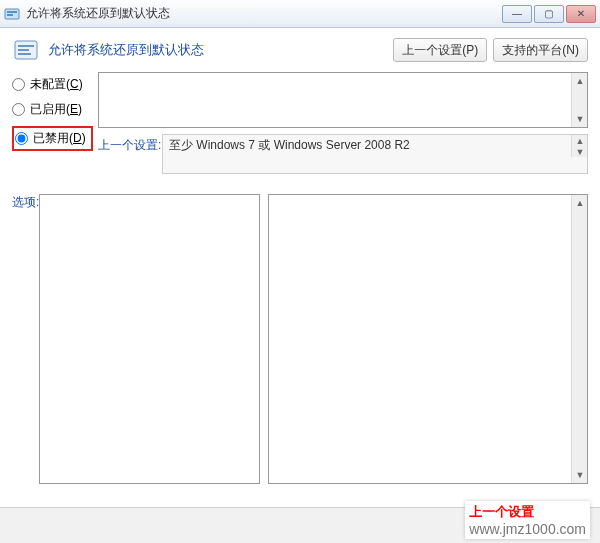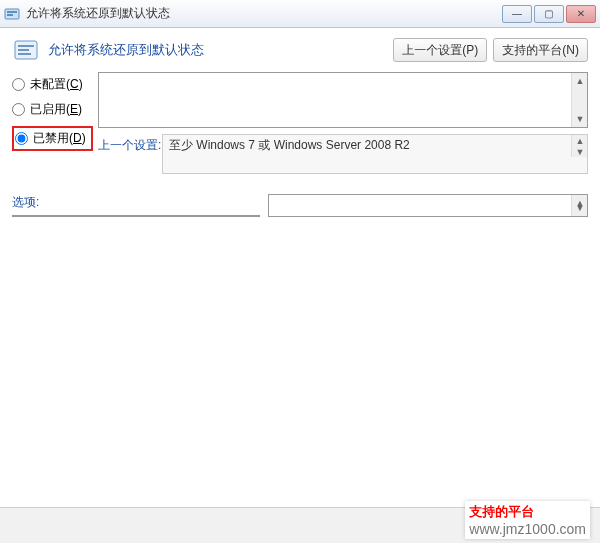--- a/index.html
+++ b/index.html
@@ -24,21 +24,21 @@
 .highlight-box { border: 2px solid #e62020; padding: 2px 5px 2px 1px; display:inline-block; }
 .right-col { flex: 1; }
 .field-row { display: flex; margin-bottom: 6px; }
 .field-label { width: 64px; padding-top: 3px; color: #1a4ea0; font-size: 12px; }
 .textarea-box { flex: 1; border: 1px solid #999; background: #fff; height: 56px; position: relative; }
 .scrollbar-v { position:absolute; right:0; top:0; bottom:0; width:16px; background:#efefef; border-left:1px solid #dcdcdc; }
 .scroll-arrow { width:16px; height:16px; display:flex; align-items:center; justify-content:center; color:#666; font-size:9px; }
 .platform-box { flex:1; border:1px solid #ccc; background:#f7f7f7; height:40px; padding:2px 6px; position:relative; color:#333; }
 .lower { display: flex; padding: 6px 12px 0 12px; gap: 8px; }
 .section-label { color:#1a4ea0; font-size:12px; margin-bottom:4px; }
-.left-panel, .right-panel { display:flex; flex-direction:column; }
+.left-panel, .right-panel { display:flex; }
 .left-panel { flex: 0 0 248px; }
 .right-panel { flex:1; }
 .panel-box { flex:1; border:1px solid #999; background:#fff; position:relative; overflow:hidden; height: 290px; }
 .help-content { position:absolute; left:0; right:16px; top:0; bottom:0; padding:6px 8px; font-size:12px; color:#222; line-height:1.55; }
 .footer { position:absolute; left:0; right:0; bottom:0; height:36px; border-top:1px solid #cfcfcf; background:#f1f1f1; display:flex; align-items:center; justify-content:flex-end; padding-right:12px; gap:8px; }
 .footer-btn { min-width:78px; height:22px; border:1px solid #9a9a9a; background:linear-gradient(#fdfdfd,#e6e6e6); border-radius:2px; font-size:12px; display:inline-flex; align-items:center; justify-content:center; }
 .logo-overlay { position:absolute; right:10px; bottom:4px; background:#fff; padding:2px 4px; font-size:13px; font-weight:bold; color:#f00; display:flex; align-items:baseline; box-shadow:0 0 4px rgba(0,0,0,0.2); }
 .logo-url { display:block; font-size:14px; color:#777; font-weight:normal; }
 </style>
 </head>
@@ -138,16 +138,16 @@
     </div>
   </div>
 </div>
 
 <div class="footer">
   <button class="footer-btn">确定</button>
 </div>
 
 <div class="logo-overlay">
   <div>
-    <span>支持的平台</span>
+    <span>上一个设置</span>
     <span class="logo-url">www.jmz1000.com</span>
   </div>
 </div>
 
 </body></html>

